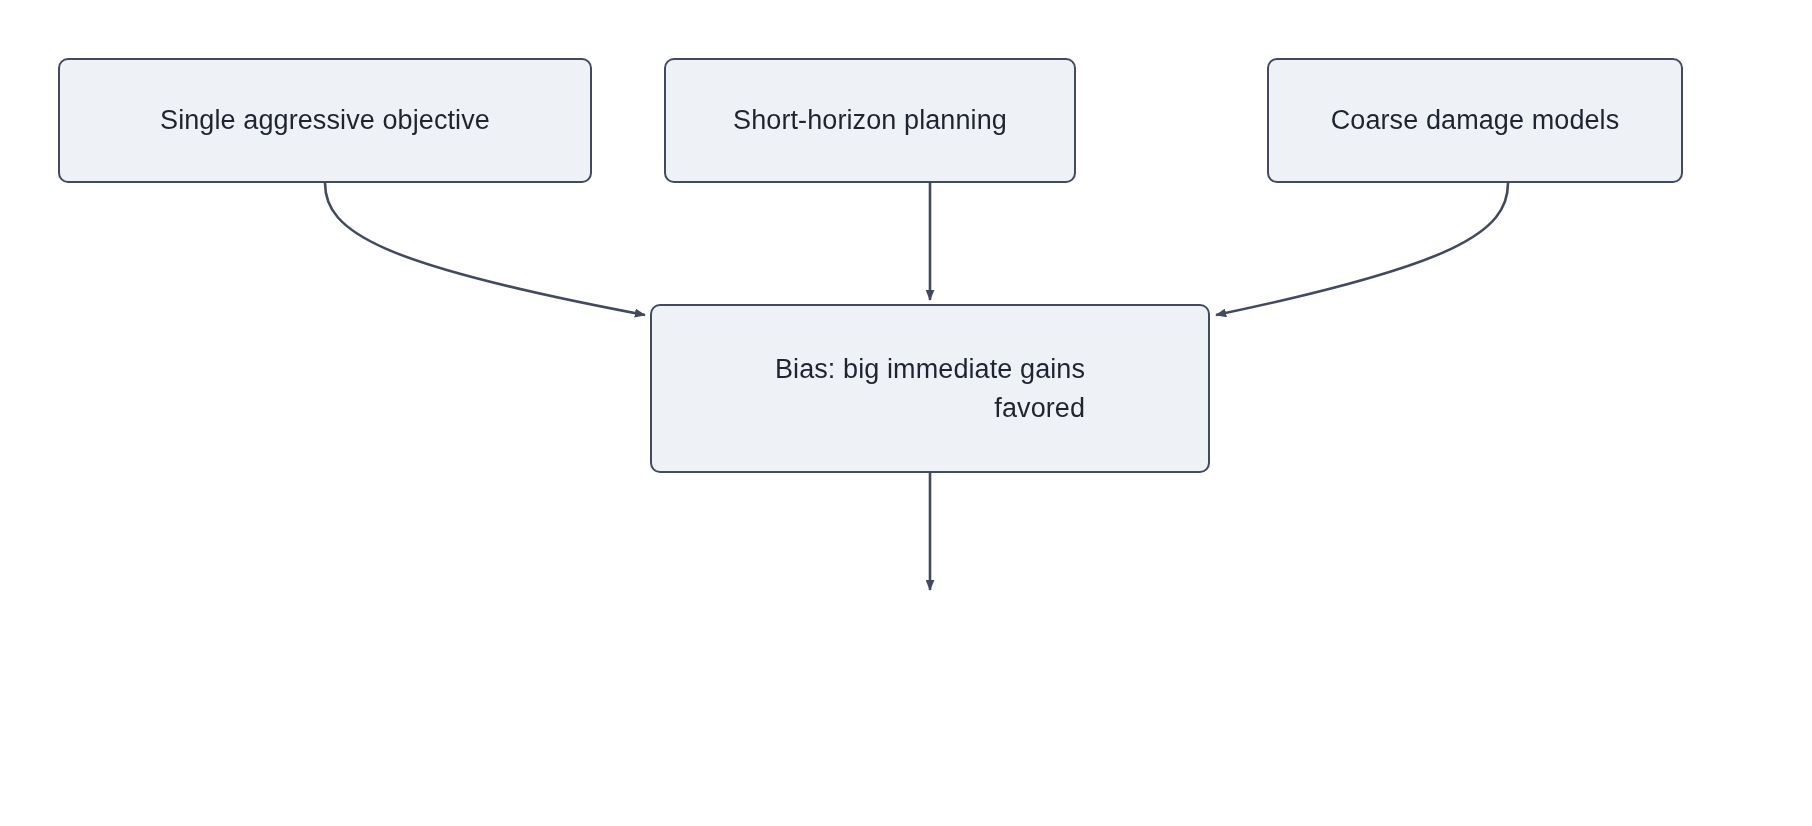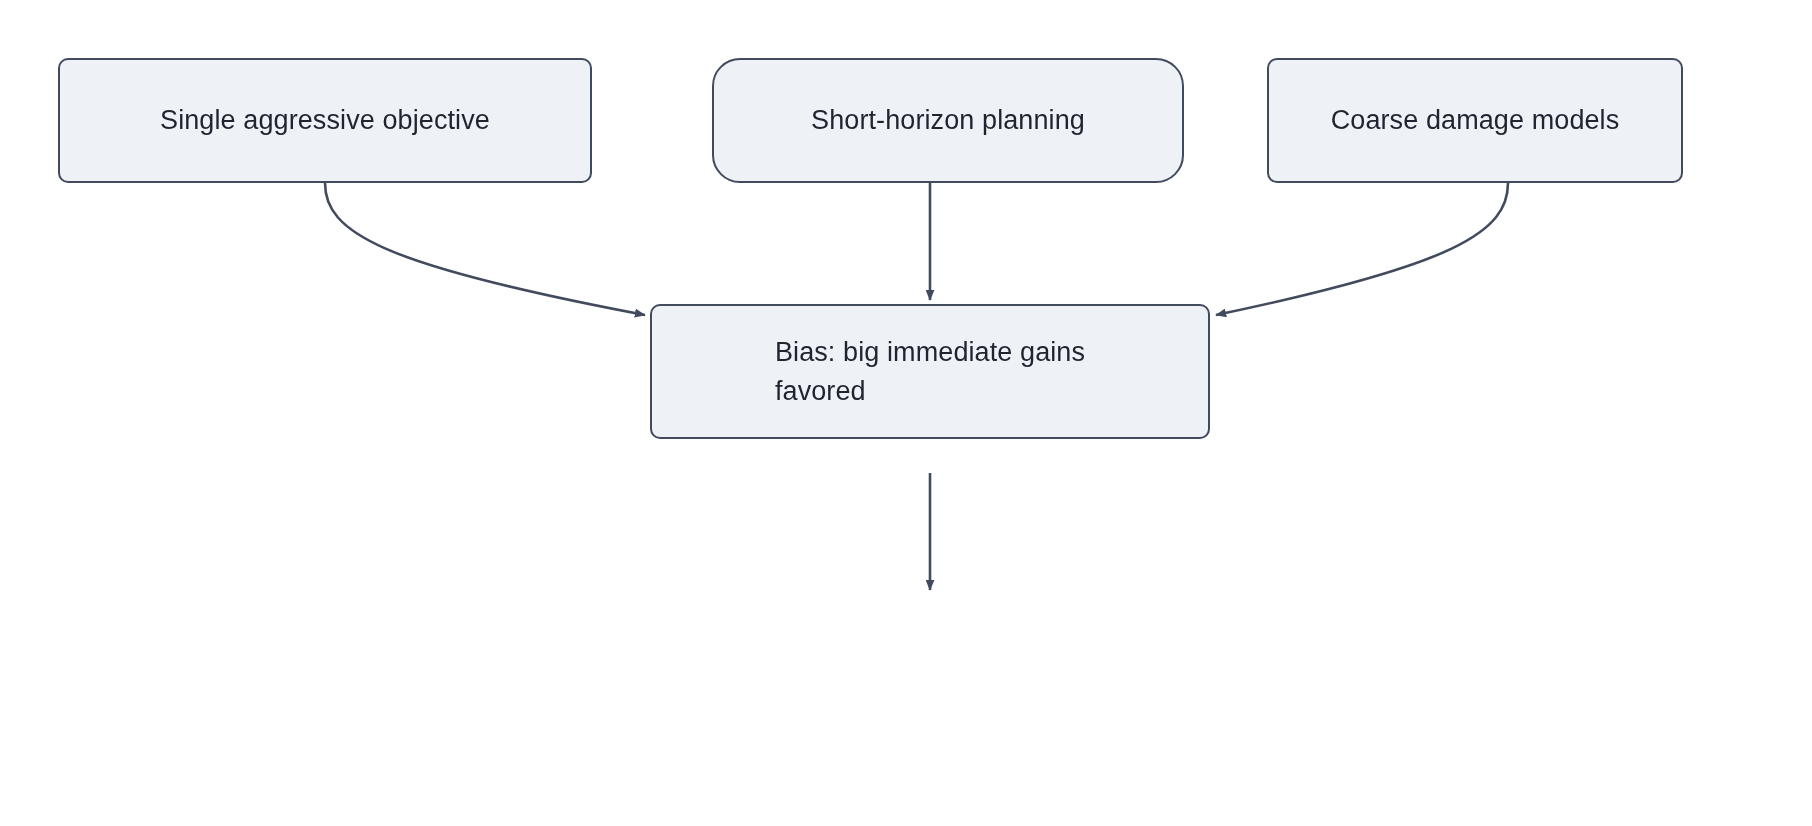--- a/index.html
+++ b/index.html
@@ -29,36 +29,36 @@
   }
   .node {
     position: absolute;
     box-sizing: border-box;
     background: #eef1f6;
     border: 2px solid #424b5e;
     border-radius: 10px;
     display: flex;
     align-items: center;
     justify-content: center;
-    text-align: left;
+    text-align: right;
   }
   .node-label {
     color: #1f2430;
     font-size: 27px;
     line-height: 1.42;
     font-weight: 400;
     letter-spacing: 0.1px;
     white-space: pre-line;
     padding: 0 14px;
   }
   
   #node-single-aggressive-objective { left: 58px;   top: 58px;  width: 534px; height: 125px; }
-  #node-short-horizon-planning      { left: 712px;  top: 58px;  width: 472px; height: 125px; border-radius: 28px; }
+  #node-short-horizon-planning      { left: 664px;  top: 58px;  width: 412px; height: 125px; }
   #node-coarse-damage-models        { left: 1267px; top: 58px;  width: 416px; height: 125px; }
-  #node-bias-immediate-gains        { left: 650px;  top: 304px; width: 560px; height: 135px; }
+  #node-bias-immediate-gains        { left: 650px;  top: 304px; width: 560px; height: 169px; }
   #node-nuclear-first-strike        { left: 650px;  top: 594px; width: 561px; height: 171px; }
 </style>
 </head>
 <body>
 
 <div id="diagram-root">
 
   <svg id="edge-layer" viewBox="0 0 1812 826" width="1812" height="826" xmlns="http://www.w3.org/2000/svg">
     <defs>
       <marker id="arrowhead" markerWidth="11" markerHeight="9" refX="10.2" refY="4.5" orient="auto" markerUnits="userSpaceOnUse">

